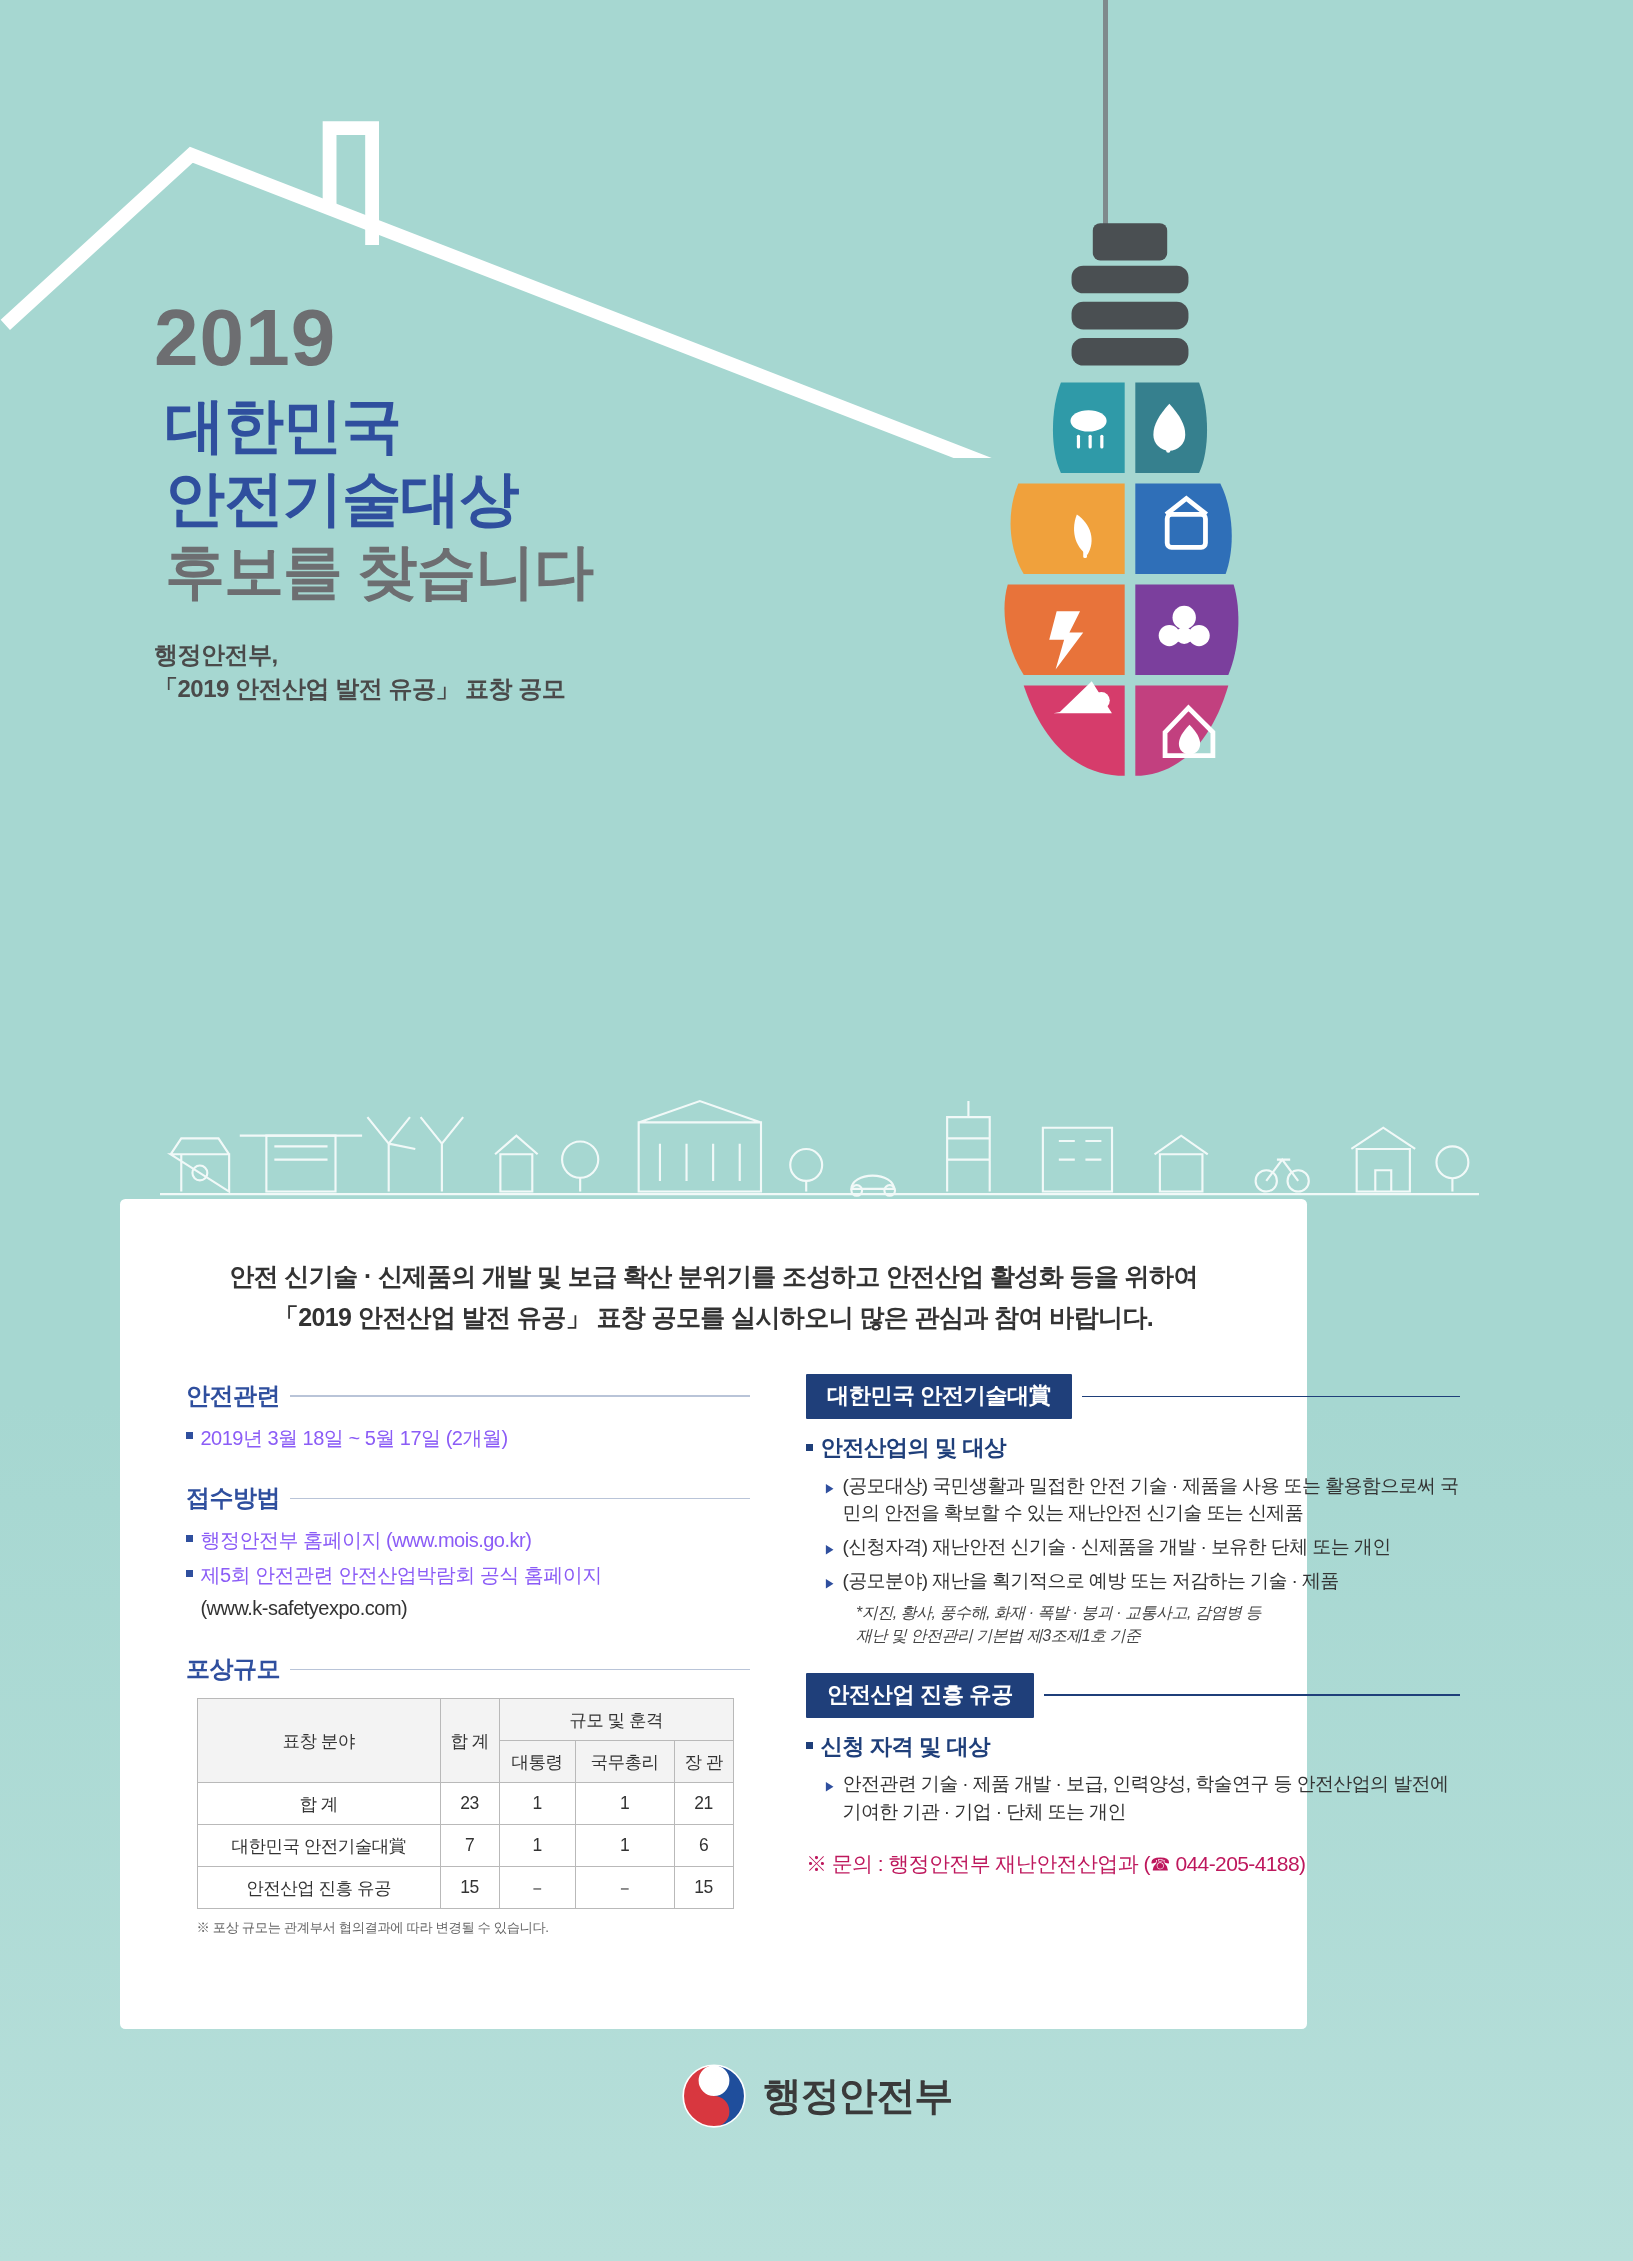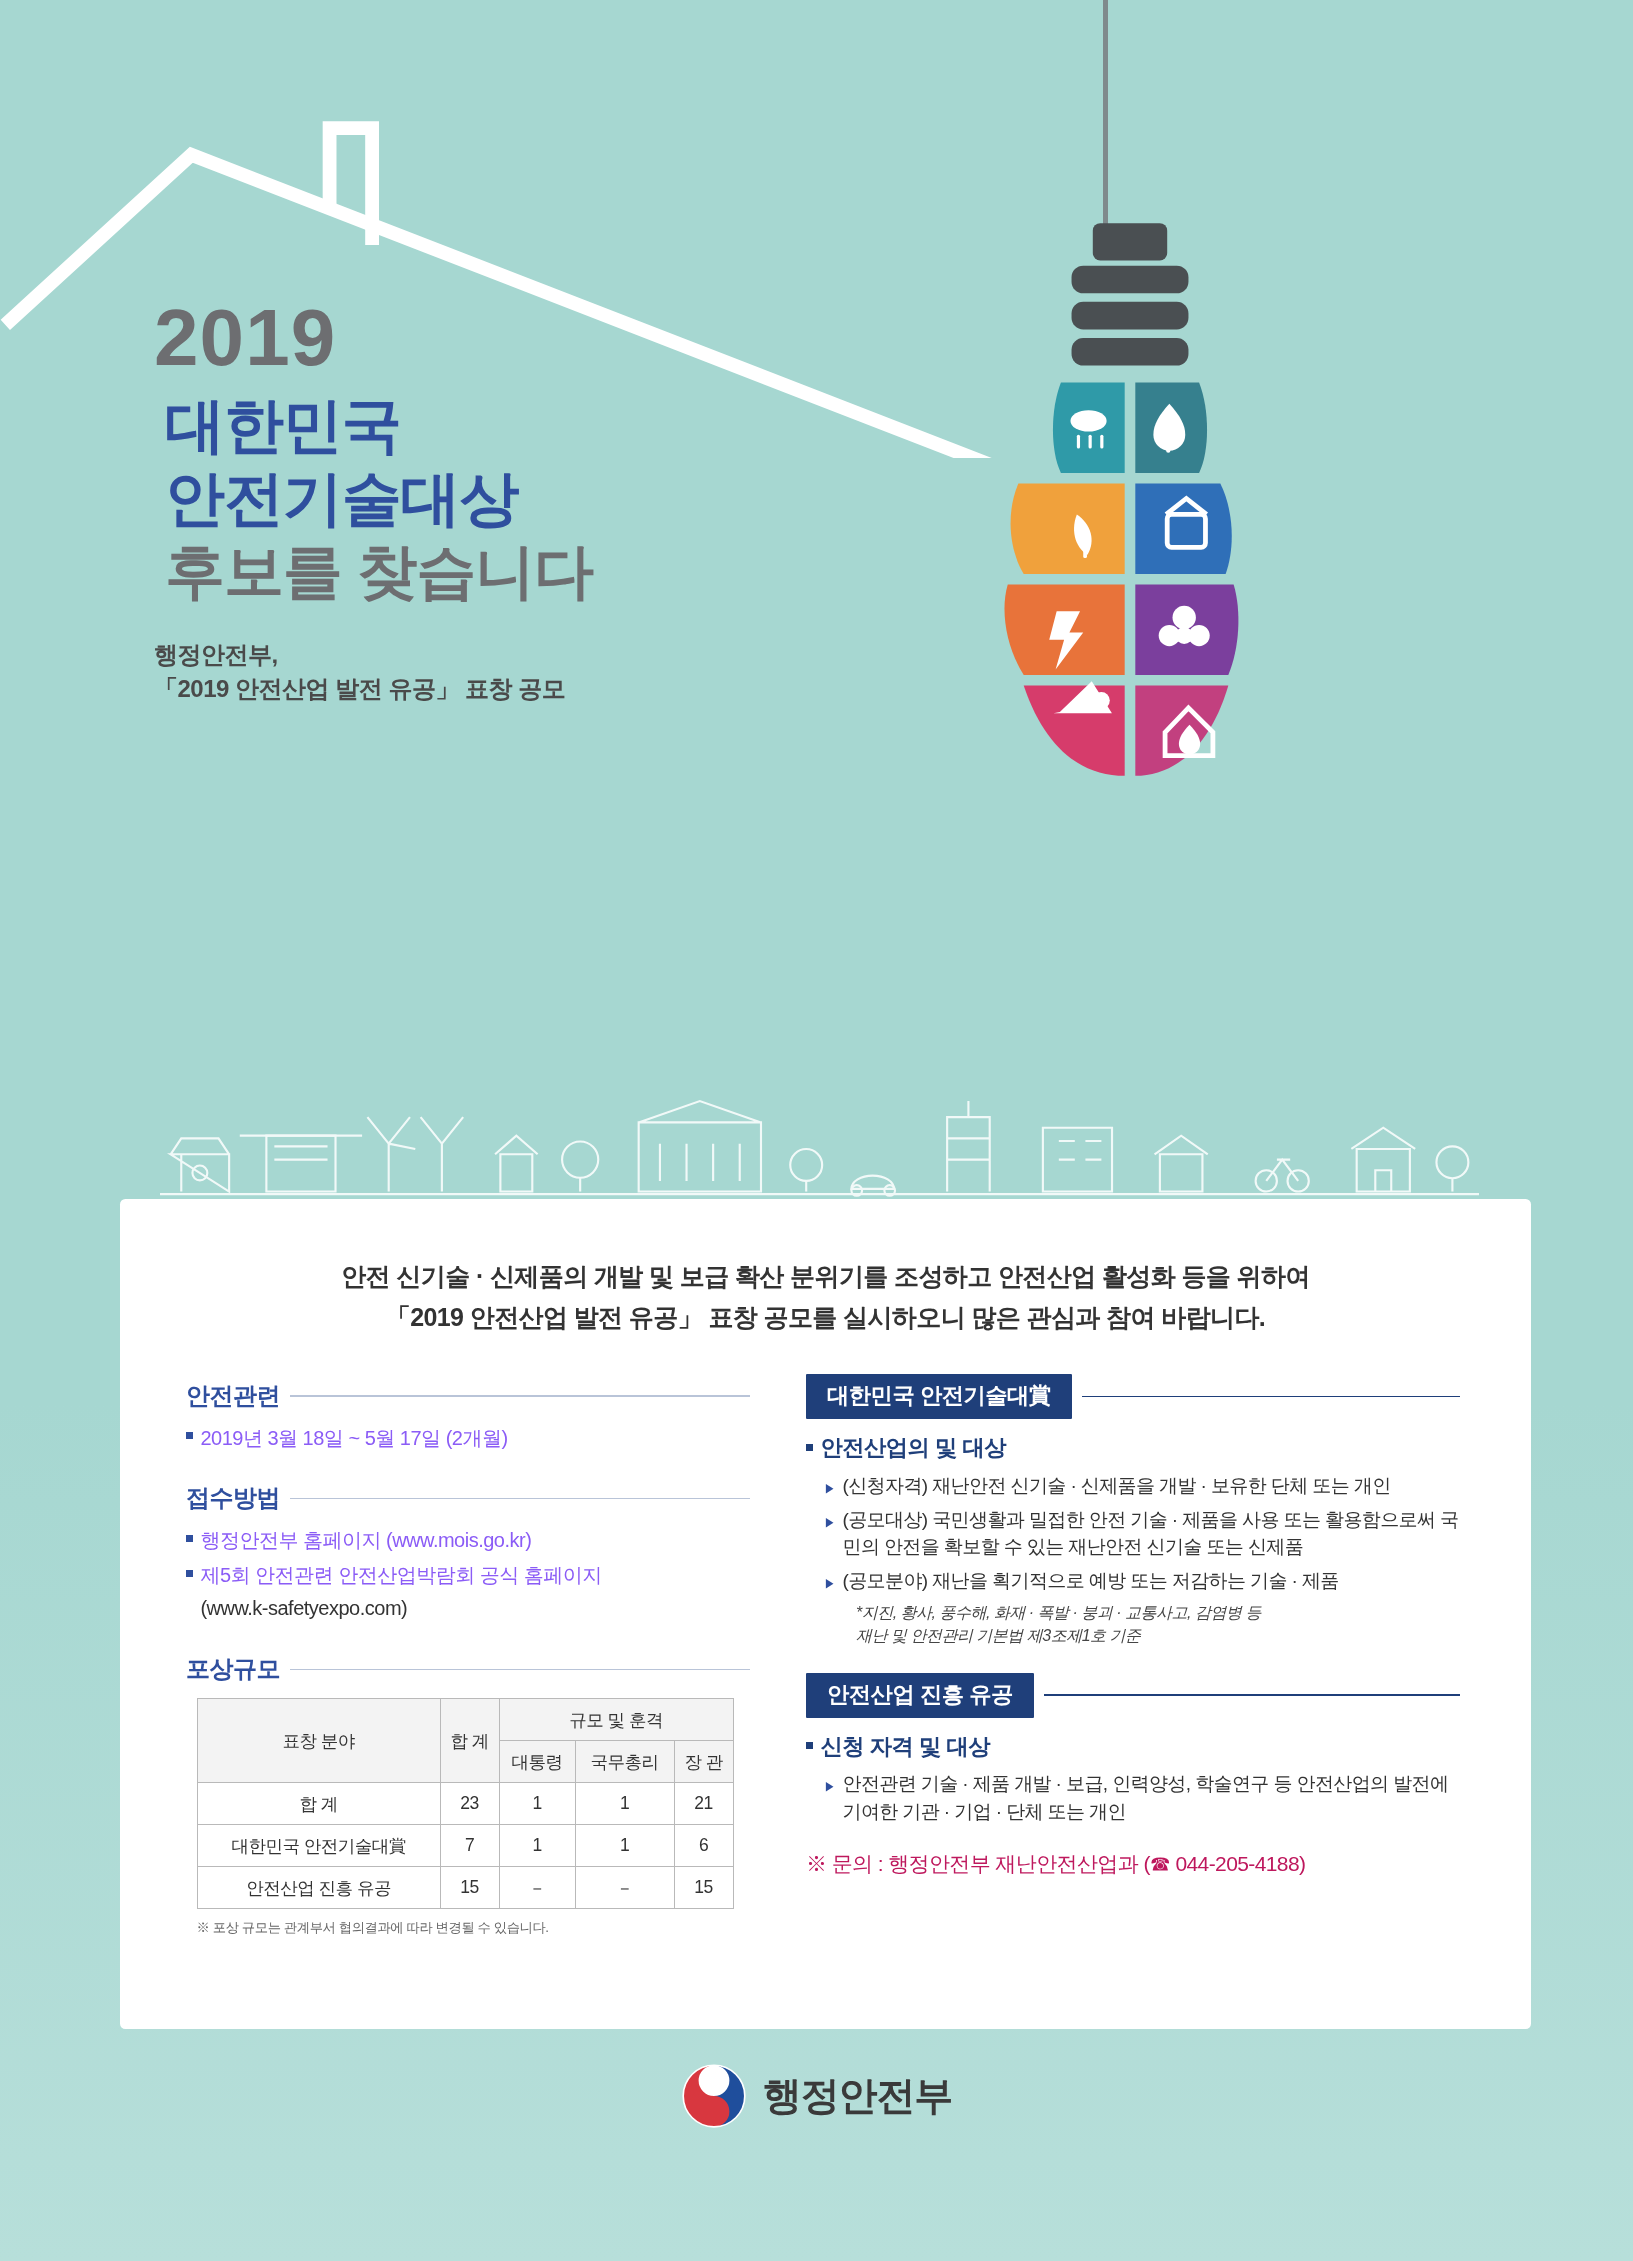--- a/index.html
+++ b/index.html
@@ -94,25 +94,24 @@
     width: 1319px;
     height: 112px;
     opacity: .85;
   }
 
   
   .card {
     position: absolute;
     left: 120px;
     top: 1199px;
-    width: 1393px;
+    width: 1187px;
     height: 830px;
     background: #ffffff;
     border-radius: 5.3px;
-    padding-left: 18px;
   }
 
   .lead {
     position: absolute;
     left: 0;
     top: 57px;
     width: 100%;
     text-align: center;
     font-size: 25px;
     font-weight: bold;
@@ -496,24 +495,24 @@
     <div class="col-right">
 
       <div class="ribbon-row">
         <span class="ribbon">대한민국 안전기술대賞</span>
         <span class="rule2"></span>
       </div>
 
       <div class="sub-head">안전산업의 및 대상</div>
 
       <div class="tri-item">
+        <span>(공모대상) 국민생활과 밀접한 안전 기술 · 제품을 사용 또는 활용함으로써 국민의 안전을 확보할 수 있는 재난안전 신기술 또는 신제품</span>
+      </div>
+      <div class="tri-item">
         <span>(신청자격) 재난안전 신기술 · 신제품을 개발 · 보유한 단체 또는 개인</span>
-      </div>
-      <div class="tri-item">
-        <span>(공모대상) 국민생활과 밀접한 안전 기술 · 제품을 사용 또는 활용함으로써 국민의 안전을 확보할 수 있는 재난안전 신기술 또는 신제품</span>
       </div>
       <div class="tri-item">
         <span>(공모분야) 재난을 획기적으로 예방 또는 저감하는 기술 · 제품</span>
       </div>
       <div class="star-note">*지진, 황사, 풍수해, 화재 · 폭발 · 붕괴 · 교통사고, 감염병 등</div>
       <div class="star-note">재난 및 안전관리 기본법 제3조제1호 기준</div>
 
       <div class="gap-blk"></div>
 
       <div class="ribbon-row">

